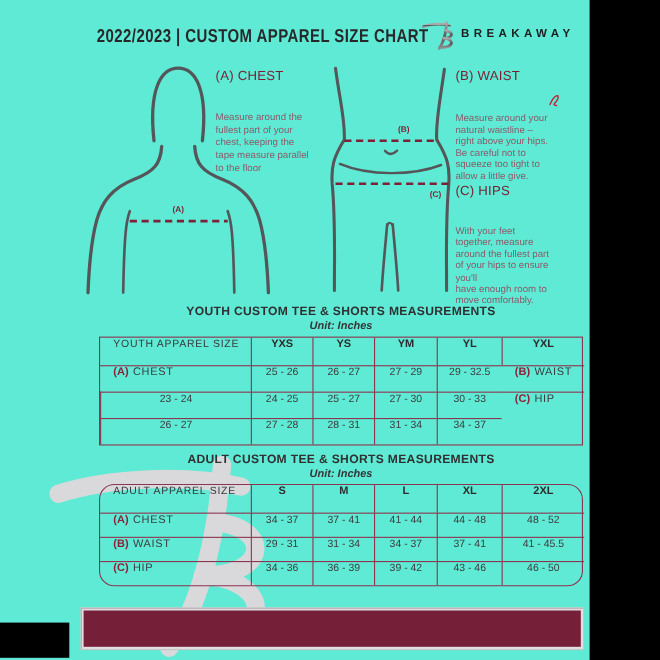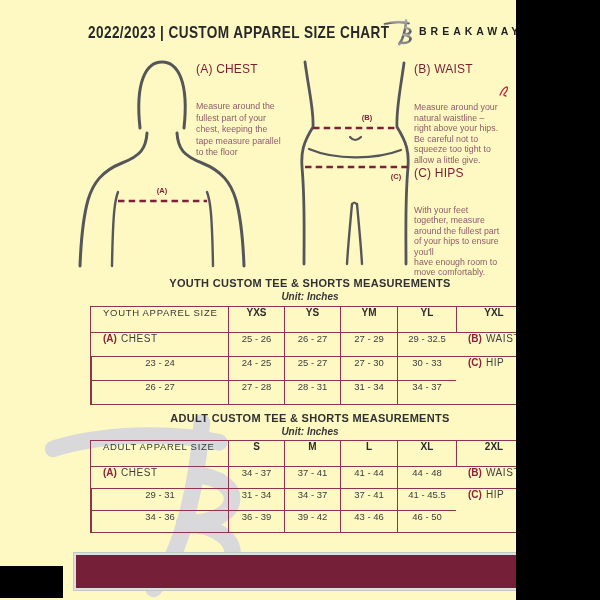--- a/index.html
+++ b/index.html
@@ -6,21 +6,21 @@
     --maroon:#7E2138;
     --line:#8E3350;
     --ink:#303032;
     --cell-ink:#3c3c3e;
     --body-ink:#8D5A6A;
     --stroke:#55565A;
   }
   *{box-sizing:border-box;margin:0;padding:0;}
   html,body{width:600px;height:600px;}
   body{font-family:"Liberation Sans",sans-serif;background:#000;}
-  #app{position:relative;width:516px;height:600px;overflow:hidden;background:#fef9c3;}
+  #app{position:relative;width:600px;height:600px;overflow:hidden;background:#5eead4;}
   .abs{position:absolute;}
 
   
   .hdr-title{left:88px;top:23px;font-size:17px;font-weight:bold;color:#28282a;
     transform:scaleX(.8);transform-origin:left top;white-space:nowrap;letter-spacing:.5px;}
   .brand{left:383px;top:15px;display:flex;align-items:center;}
   .brand-name{font-size:10.5px;font-weight:bold;letter-spacing:4px;color:#1e1e20;margin-left:6px;}
 
   
   .sec-head{font-size:12px;font-weight:normal;color:#7a1d33;letter-spacing:.2px;}
@@ -37,21 +37,21 @@
   .tbl .cell{border-left:1px solid var(--line);border-top:1px solid var(--line);
     display:flex;align-items:flex-start;justify-content:center;
     font-size:9.5px;color:var(--cell-ink);}
   .tbl .fc{border-left:none;justify-content:flex-start;padding-left:12px;}
   .tbl .hr{border-top:none;}
   .tbl .sz{font-weight:bold;font-size:10px;color:#2c2c2e;}
   .size-label{font-size:9.5px;letter-spacing:.7px;color:#38383a;}
   .pref{color:#8c2138;font-weight:bold;margin-right:4px;font-size:10px;}
   .rlab{letter-spacing:.6px;font-size:10px;color:var(--cell-ink);}
   .youth{top:306px;grid-template-rows:25px 24px 24px 24px;}
-  .adult{top:440px;grid-template-rows:25px 22px 22px 22px;}
+  .adult{top:440px;grid-template-rows:25px 22px 22px 22px;border-radius:14px;}
 
   
   .band{left:74px;top:553px;width:456px;height:37px;background:#761F39;
     border:2px solid #dfdfe1;box-shadow:0 0 0 1px #c6c6c8;}
   .black-right{left:536px;top:0;width:64px;height:600px;background:#000;}
   .black-corner{left:0;top:566px;width:63px;height:32px;background:#000;}
 </style>
 </head>
 <body>
 
@@ -196,20 +196,21 @@
     <div class="cell hr sz">2XL</div>
 
     <div class="cell fc">
         <span class="pref">(A)</span>
         <span class="rlab">CHEST</span>
       </div>
     <div class="cell">34 - 37</div>
     <div class="cell">37 - 41</div>
     <div class="cell">41 - 44</div>
     <div class="cell">44 - 48</div>
+    <div class="cell">48 - 52</div>
 
     <div class="cell fc">
         <span class="pref">(B)</span>
         <span class="rlab">WAIST</span>
       </div>
     <div class="cell">29 - 31</div>
     <div class="cell">31 - 34</div>
     <div class="cell">34 - 37</div>
     <div class="cell">37 - 41</div>
     <div class="cell">41 - 45.5</div>

